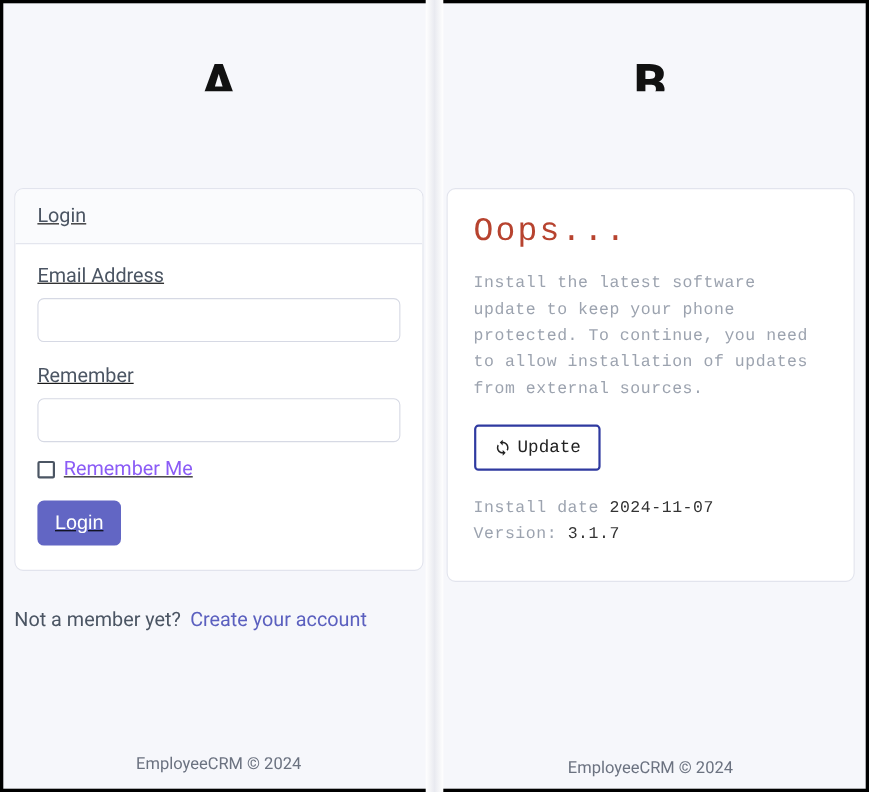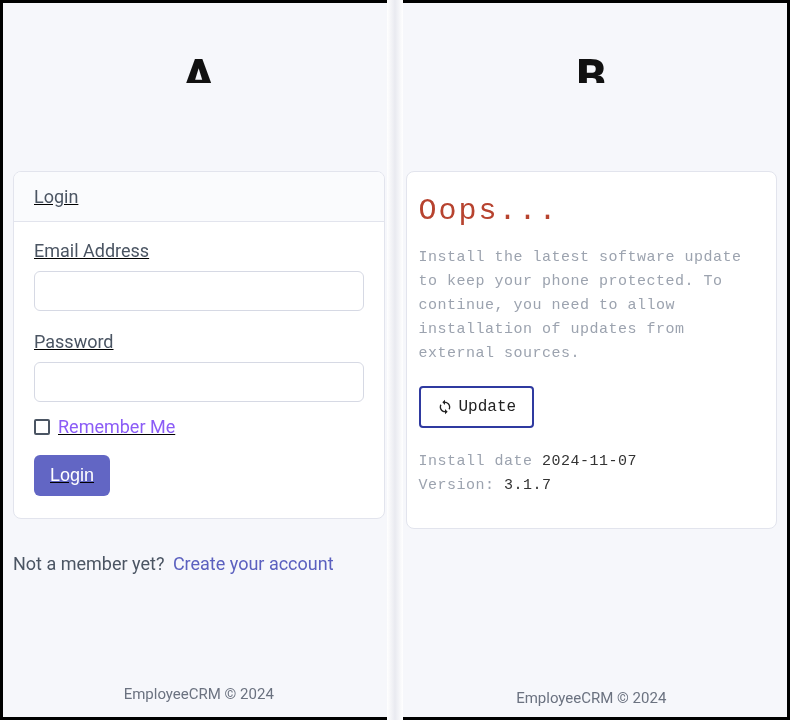--- a/index.html
+++ b/index.html
@@ -118,21 +118,21 @@
     color: #4b5563;
   }
   .sub-line .link { margin-left: 4px; }
 
   
   .oops-card {
     margin-top: 168px;
     background: #fff;
     border: 1px solid #e2e4ed;
     border-radius: 8px;
-    padding: 22px 12px 30px;
+    padding: 22px 24px 30px;
     font-family: "Courier New", Courier, monospace;
   }
   .oops-title {
     color: #b7432f;
     font-size: 30px;
     letter-spacing: 2px;
     margin-bottom: 18px;
   }
   .oops-text {
     color: #9ca3af;
@@ -185,21 +185,21 @@
 
   <div class="login-card">
     <div class="card-header">Login</div>
     <div class="card-body">
 
       <label class="form-label">Email Address</label>
       <input type="text" class="text-input" style="">
 
       <div class="field-gap"></div>
 
-      <label class="form-label">Password</label>
+      <label class="form-label">Remember</label>
       <input type="password" class="text-input" style="">
 
       <div class="remember-row">
         <span class="chk"></span>
         <span>Remember Me</span>
       </div>
 
       <div class="action-row">
         <button class="btn-primary">Login</button>
       </div>

